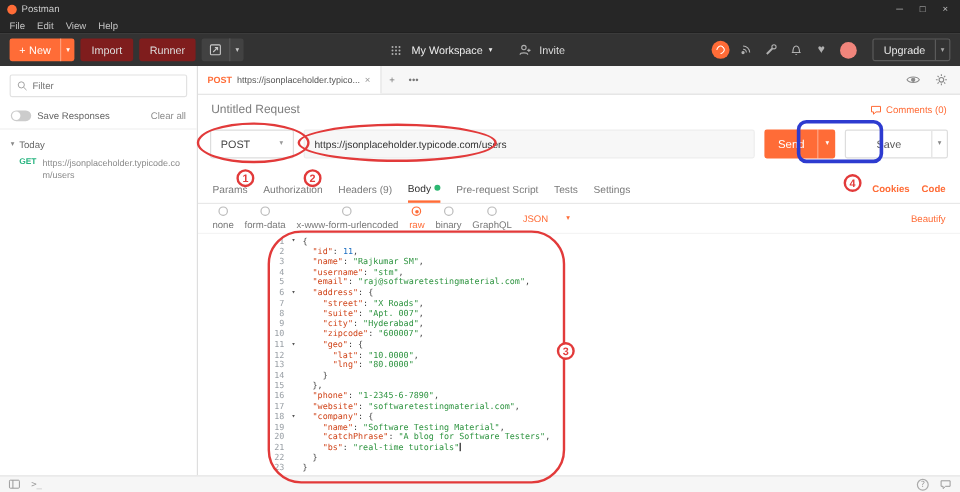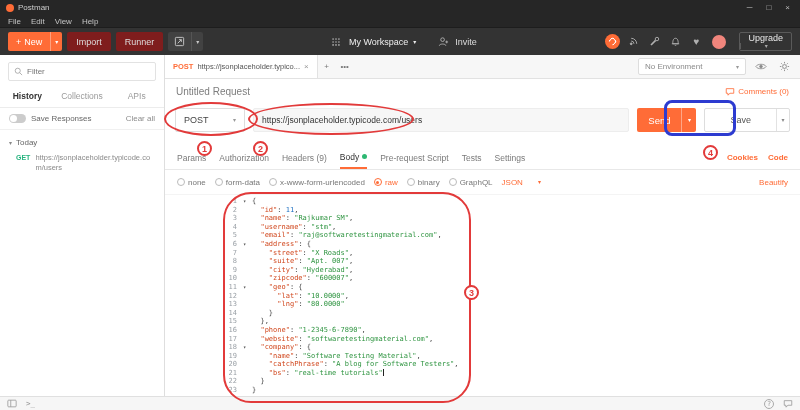--- a/index.html
+++ b/index.html
@@ -26,21 +26,21 @@
   .btn-dark { background:#7f1d1d; color:#ddd; align-items:center; padding:0 9px; }
   .btn-darkicon { background:#424242; color:#c9c9c9; }
   .btn-darkicon .bmain { padding:0 6px; }
   .btn-darkicon .bcaret { border-left:1px solid #555; }
   .ws { display:flex; align-items:center; gap:5px; color:#eee; font-size:9px; }
   .invite { display:flex; align-items:center; gap:4px; color:#ddd; font-size:9px; margin-left:14px; }
   .tb-ic { width:16px; height:16px; display:flex; align-items:center; justify-content:center; color:#b0b0b0; }
   .sync { width:15px; height:15px; border-radius:50%; background:#ff6c37; display:flex; align-items:center; justify-content:center; margin-left:4px; }
   .sync-arc { width:7px; height:7px; border:1.5px solid #fff; border-radius:50%; border-bottom-color:transparent; transform:rotate(45deg); }
   .avatar { width:14px; height:14px; border-radius:50%; background:#f0857c; margin:0 3px; }
-  .btn-upgrade { border:1px solid #5a5a5a; color:#e8e8e8; margin-left:5px;flex-direction:column; }
+  .btn-upgrade { border:1px solid #5a5a5a; color:#e8e8e8; margin-left:5px; }
   .btn-upgrade .bcaret { border-left:1px solid #5a5a5a; color:#aaa; }
   .heart-glyph { font-size:10px; }
 
   
   .content { display:flex; height:341px; }
   .sidebar { width:165px; border-right:1px solid #dedede; display:flex; flex-direction:column; font-size:8px; color:#555; background:#fff; }
   .filter-row { margin:7px 8px 5px; height:19px; border:1px solid #e2e2e2; border-radius:2px; display:flex; align-items:center; gap:4px; padding:0 5px; color:#999; }
   .filter-row input { border:0; outline:0; flex:1; font-size:8px; color:#555; font-family:inherit; background:transparent; min-width:0; }
   .side-tabs { display:flex; border-bottom:1px solid #ececec; }
   .side-tab { flex:1; text-align:center; padding:5px 0 6px; color:#9a9a9a; font-size:8.5px; }
@@ -79,21 +79,21 @@
   .send-btn .bcaret { width:15px; border-left:1px solid rgba(255,255,255,.4); }
   .save-btn { height:24px; background:#fff; border:1px solid #ddd; border-radius:2px; color:#555; font-size:9px; flex:none; display:flex; align-items:stretch; }
   .save-btn .bmain { padding:0 25px; }
   .save-btn .bcaret { width:13px; border-left:1px solid #e2e2e2; color:#888; }
   .req-tabs { height:24px; margin-top:10px; display:flex; align-items:stretch; gap:13px; padding:0 12px; font-size:8.5px; color:#7a7a7a; border-bottom:1px solid #e8e8e8; }
   .rt { display:flex; align-items:center; gap:3px; }
   .rt.active { color:#333; border-bottom:2px solid #ff6c37; }
   .gdot { width:5px; height:5px; border-radius:50%; background:#2db872; }
   .cookies-code { margin-left:auto; display:flex; align-items:center; gap:10px; color:#ff6c37; font-size:8px;font-weight:bold; }
   .body-opts { height:24px; display:flex; align-items:center; gap:9px; padding:0 12px; font-size:8px; color:#777; }
-  .opt { display:flex; align-items:center; gap:3px; }
+  .opt { display:flex; align-items:center; gap:3px;flex-direction:column; }
   .radio { width:8px; height:8px; border:1px solid #bbb; border-radius:50%; position:relative; flex:none; }
   .opt.selected { color:#ff6c37; }
   .opt.selected .radio { border-color:#ff6c37; }
   .opt.selected .radio::after { content:""; position:absolute; inset:1.5px; border-radius:50%; background:#ff6c37; }
   .json-sel { display:flex; align-items:center; gap:15px; color:#ff6c37; }
   .beautify { margin-left:auto; color:#ff6c37; }
 
   
   .editor { flex:1; font-family:"DejaVu Sans Mono", monospace; font-size:7px; overflow:hidden; padding-top:2px; border-top:1px solid #f4f4f4; }
   .ed-line { display:flex; height:8.6px; line-height:8.6px; }
@@ -231,25 +231,20 @@
   <div class="sidebar">
     <div class="filter-row">
       <span>
         <svg width="9" height="9" viewBox="0 0 12 12" stroke="currentColor" fill="none" stroke-width="1">
             <circle cx="5" cy="5" r="3.4"></circle>
             <path d="M7.6 7.6l3.2 3.2"></path>
           </svg>
       </span>
       <input placeholder="Filter" style="">
     </div>
-    <div class="side-tabs">
-      <div class="side-tab active">History</div>
-      <div class="side-tab">Collections</div>
-      <div class="side-tab">APIs</div>
-    </div>
     <div class="save-row">
       <span class="toggle"></span>
       <span>Save Responses</span>
       <span class="clear-all">Clear all</span>
     </div>
     <div class="today-row">
       <span class="caret">▾</span>
       <span>Today</span>
     </div>
     <div class="hist-item">
@@ -261,24 +256,20 @@
   <div class="main">
     <div class="tabstrip">
       <div class="req-tab">
         <span class="m">POST</span>
         <span class="u">https://jsonplaceholder.typico...</span>
         <span class="x">×</span>
       </div>
       <div class="tab-btn">+</div>
       <div class="tab-btn">•••</div>
       <div class="env-area">
-        <div class="env-select">
-          <span>No Environment</span>
-          <span class="caret">▾</span>
-        </div>
         <span class="tb-ic ic-gray">
           <svg width="12" height="9" viewBox="0 0 14 10" stroke="currentColor" fill="none" stroke-width="1">
               <path d="M1 5C3 1.5 11 1.5 13 5C11 8.5 3 8.5 1 5Z"></path>
               <circle cx="7" cy="5" r="1.6" fill="currentColor"></circle>
             </svg>
         </span>
         <span class="tb-ic ic-gray">
           <svg width="11" height="11" viewBox="0 0 12 12" stroke="currentColor" fill="none" stroke-width="1">
               <circle cx="6" cy="6" r="2.1"></circle>
               <path d="M6 1v1.6M6 9.4V11M1 6h1.6M9.4 6H11M2.5 2.5l1.1 1.1M8.4 8.4l1.1 1.1M9.5 2.5L8.4 3.6M3.6 8.4L2.5 9.5"></path>

